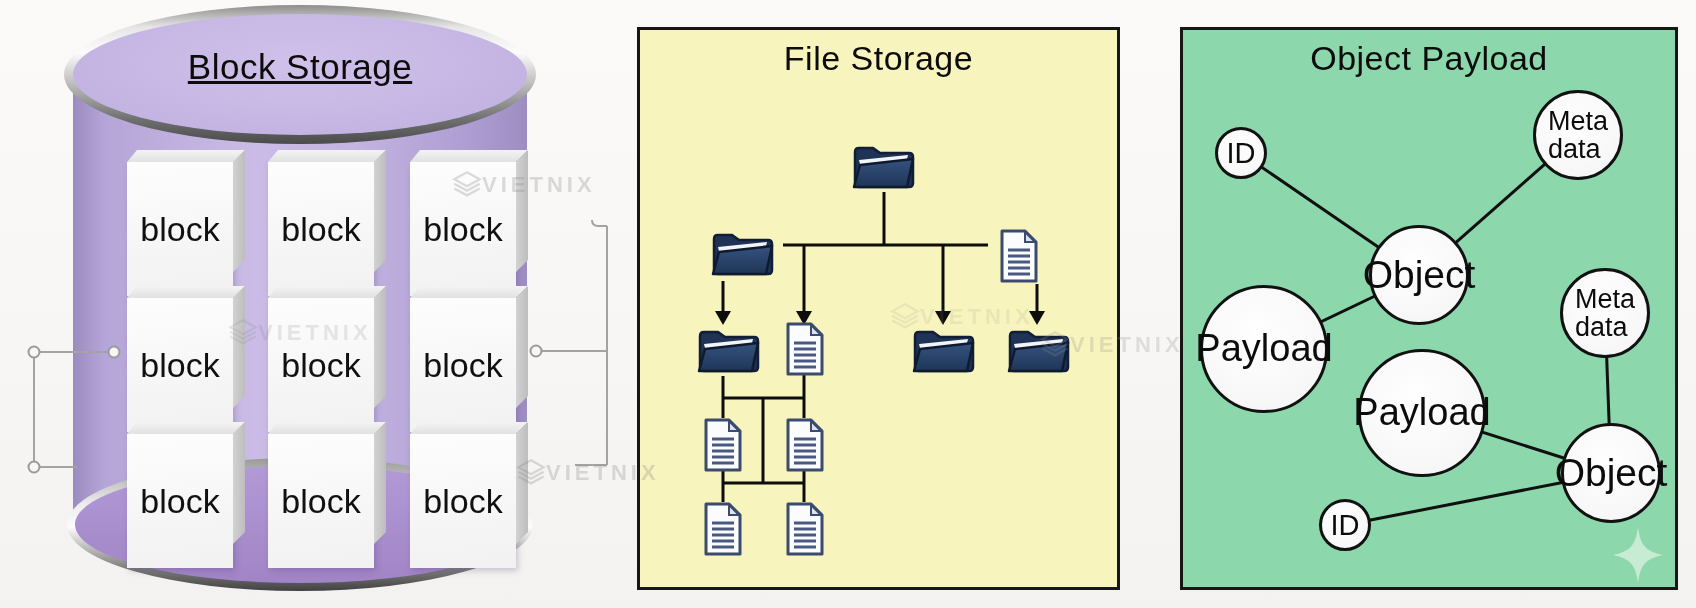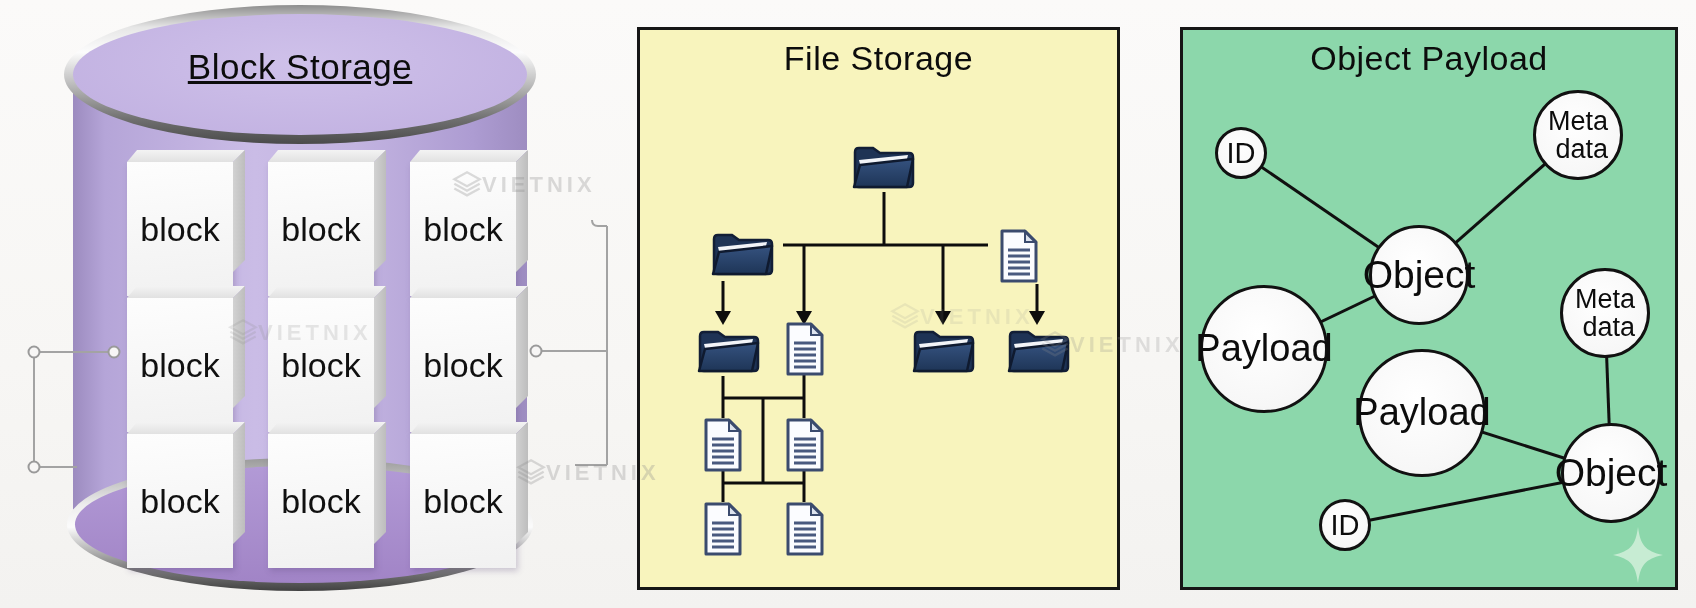--- a/index.html
+++ b/index.html
@@ -42,21 +42,21 @@
   .panel{position:absolute;border:3px solid #161616;}
   .panel-file{left:637px;top:27px;width:483px;height:563px;background:#f8f4bd;}
   .panel-object{left:1180px;top:27px;width:498px;height:563px;background:#8cd7ab;}
   .panel-title{position:absolute;left:0;top:9px;width:100%;text-align:center;
     font-size:34px;letter-spacing:.5px;color:#0c0c0c;}
   .panel svg.layer{position:absolute;left:0;top:0;}
 
   
   .node{position:absolute;border:3px solid #111;border-radius:50%;
     background:radial-gradient(circle at 45% 38%,#ffffff 0%,#f7f7f7 70%,#efefef 100%);
-    display:flex;align-items:center;justify-content:center;text-align:right;
+    display:flex;align-items:center;justify-content:center;text-align:left;
     line-height:1.04;color:#0c0c0c;}
   .node.small{width:52px;height:52px;font-size:29px;}
   .node.meta{width:90px;height:90px;font-size:27px;padding:4px 12px;}
   .node.obj{width:100px;height:100px;font-size:39px;}
   .node.payload{width:128px;height:128px;font-size:38px;}
 
   
   .wm{position:absolute;display:flex;align-items:center;color:#8d8d8d;
     font-size:22px;font-weight:bold;letter-spacing:4px;z-index:9;pointer-events:none;}
 </style>

